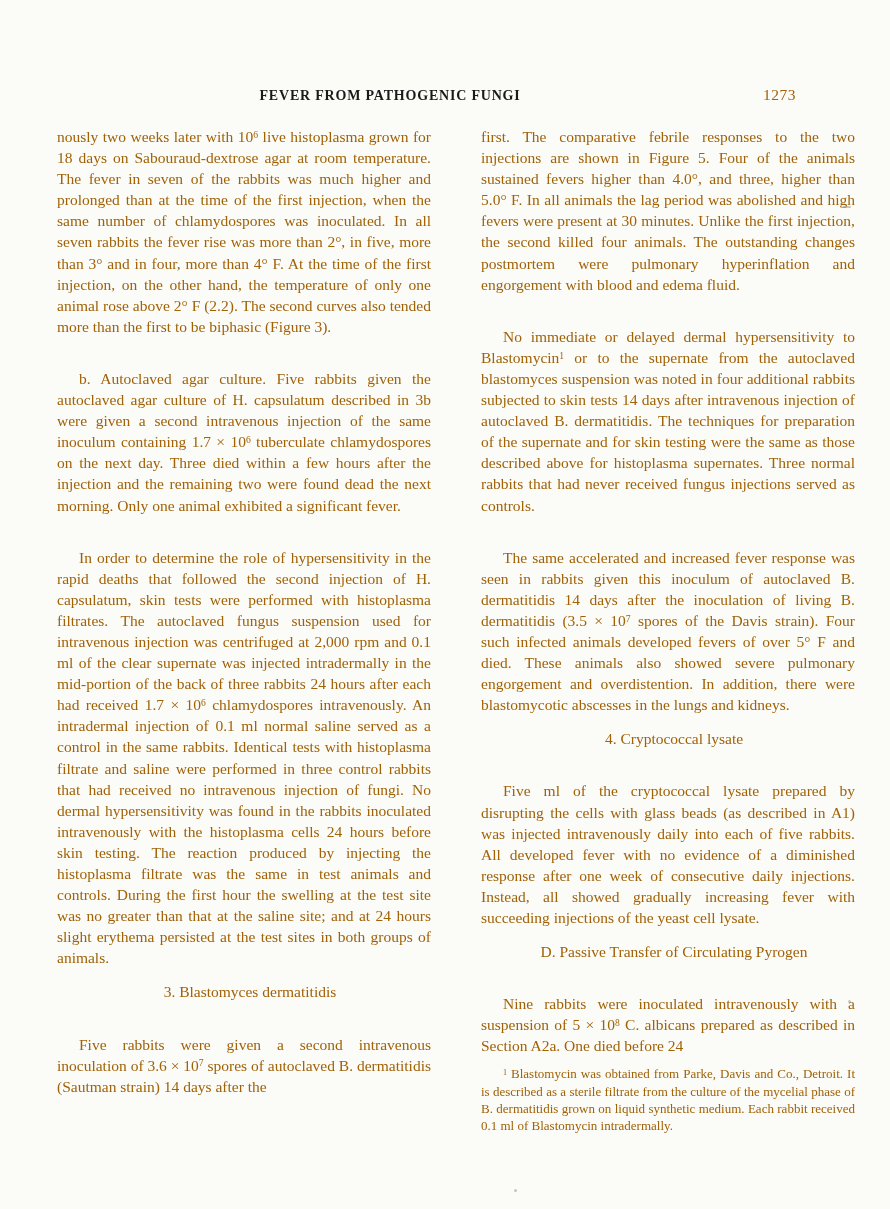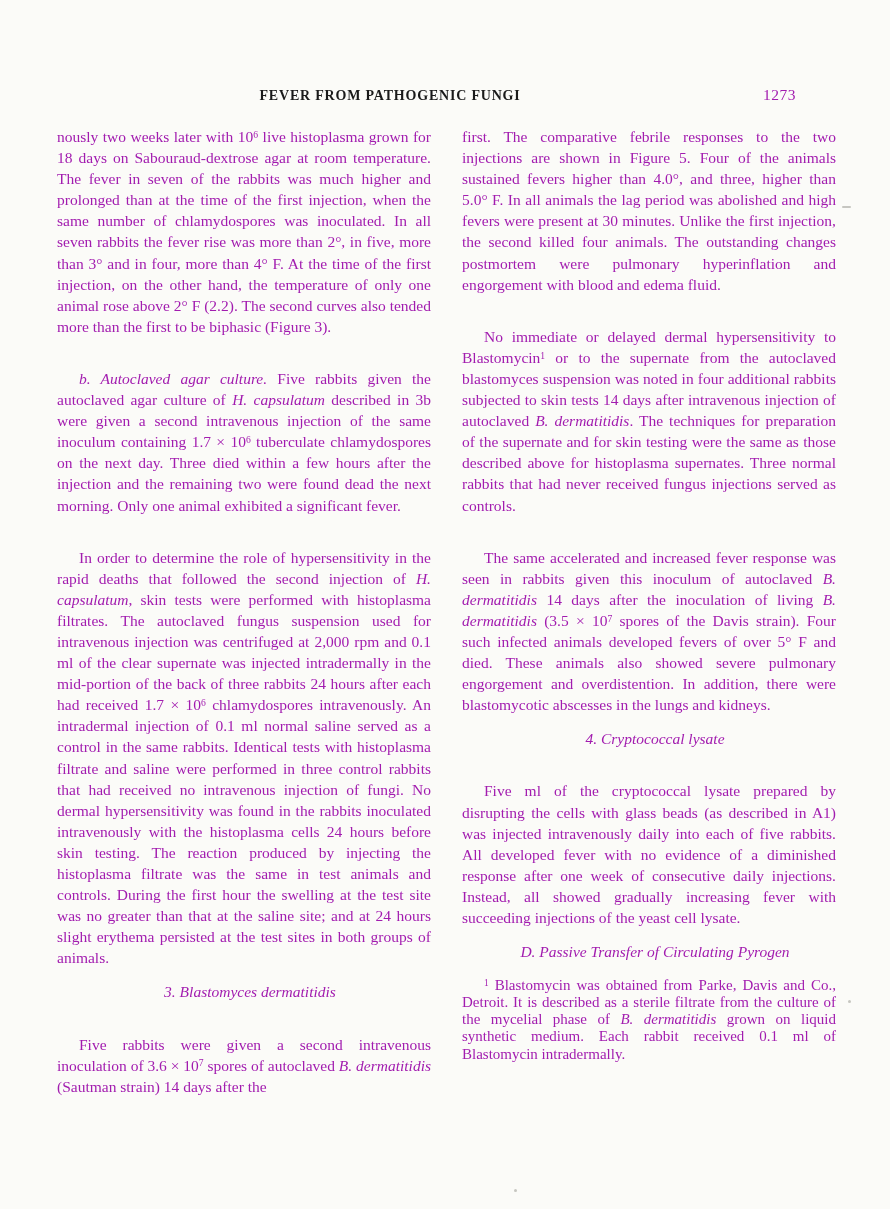--- a/index.html
+++ b/index.html
@@ -26,47 +26,47 @@
     font-size: 14px;
     letter-spacing: 0.8px;
     color: #1a1a1a;
   }
   .page-number {
     position: absolute;
     top: 86px; left: 763px;
     width: 70px;
     font-size: 15.5px;
     letter-spacing: 0.5px;
-    color: #a21caf;
+    color: #a16207;
   }
   .col {
     position: absolute;
     top: 126px;
     width: 374px;
     font-size: 15.5px;
     line-height: 21.1px;
     text-align: justify;
-    color: #a21caf;
+    color: #a16207;
   }
   .col-left  { left: 57px; }
-  .col-right { left: 462px; }
+  .col-right { left: 481px; }
   .block { margin: 0; }
   .indent { text-indent: 22px; margin-top: 31px; }
   .section-heading {
     margin: 13px 0 9px 0;
     text-align: center;
     text-indent: 12px;
   }
   .footnote {
-    margin-top: 15px;
-    font-size: 15px;
+    margin-top: 9px;
+    font-size: 13px;
     line-height: 17.1px;
     text-align: justify;
   }
-  .it { font-style: italic; }
+  .it { }
   sup {
     font-size: 62%;
     line-height: 0;
     vertical-align: baseline;
     position: relative;
     top: -0.45em;
   }
   .scan-mark {
     position: absolute;
     background: #9a9a94;
@@ -94,20 +94,21 @@
       <p class="block paragraph indent"><span>Five rabbits were given a second intravenous inoculation of 3.6 × 10</span><sup>7</sup><span> spores of autoclaved </span><span class="it">B. dermatitidis</span><span> (Sautman strain) 14 days after the</span></p>
     </div>
 
   <div class="col col-right">
       <p class="block paragraph"><span>first. The comparative febrile responses to the two injections are shown in Figure 5. Four of the animals sustained fevers higher than 4.0°, and three, higher than 5.0° F. In all animals the lag period was abolished and high fevers were present at 30 minutes. Unlike the first injection, the second killed four animals. The outstanding changes postmortem were pulmonary hyperinflation and engorgement with blood and edema fluid.</span></p>
       <p class="block paragraph indent"><span>No immediate or delayed dermal hypersensitivity to Blastomycin</span><sup>1</sup><span> or to the supernate from the autoclaved blastomyces suspension was noted in four additional rabbits subjected to skin tests 14 days after intravenous injection of autoclaved </span><span class="it">B. dermatitidis</span><span>. The techniques for preparation of the supernate and for skin testing were the same as those described above for histoplasma supernates. Three normal rabbits that had never received fungus injections served as controls.</span></p>
       <p class="block paragraph indent"><span>The same accelerated and increased fever response was seen in rabbits given this inoculum of autoclaved </span><span class="it">B. dermatitidis</span><span> 14 days after the inoculation of living </span><span class="it">B. dermatitidis</span><span> (3.5 × 10</span><sup>7</sup><span> spores of the Davis strain). Four such infected animals developed fevers of over 5° F and died. These animals also showed severe pulmonary engorgement and overdistention. In addition, there were blastomycotic abscesses in the lungs and kidneys.</span></p>
       <p class="block section-heading"><span class="it">4. Cryptococcal lysate</span></p>
       <p class="block paragraph indent"><span>Five ml of the cryptococcal lysate prepared by disrupting the cells with glass beads (as described in A1) was injected intravenously daily into each of five rabbits. All developed fever with no evidence of a diminished response after one week of consecutive daily injections. Instead, all showed gradually increasing fever with succeeding injections of the yeast cell lysate.</span></p>
       <p class="block section-heading"><span class="it">D. Passive Transfer of Circulating Pyrogen</span></p>
+      <p class="block paragraph indent"><span>Nine rabbits were inoculated intravenously with a suspension of 5 × 10</span><sup>8</sup><span> </span><span class="it">C. albicans</span><span> prepared as described in Section A2a. One died before 24</span></p>
       <p class="block footnote indent"><sup>1</sup><span> Blastomycin was obtained from Parke, Davis and Co., Detroit. It is described as a sterile filtrate from the culture of the mycelial phase of </span><span class="it">B. dermatitidis</span><span> grown on liquid synthetic medium. Each rabbit received 0.1 ml of Blastomycin intradermally.</span></p>
     </div>
 
   <div class="scan-mark mark-1"></div>
   <div class="scan-mark mark-2"></div>
   <div class="scan-mark mark-3"></div>
 
 </div>
 
 </body></html>

